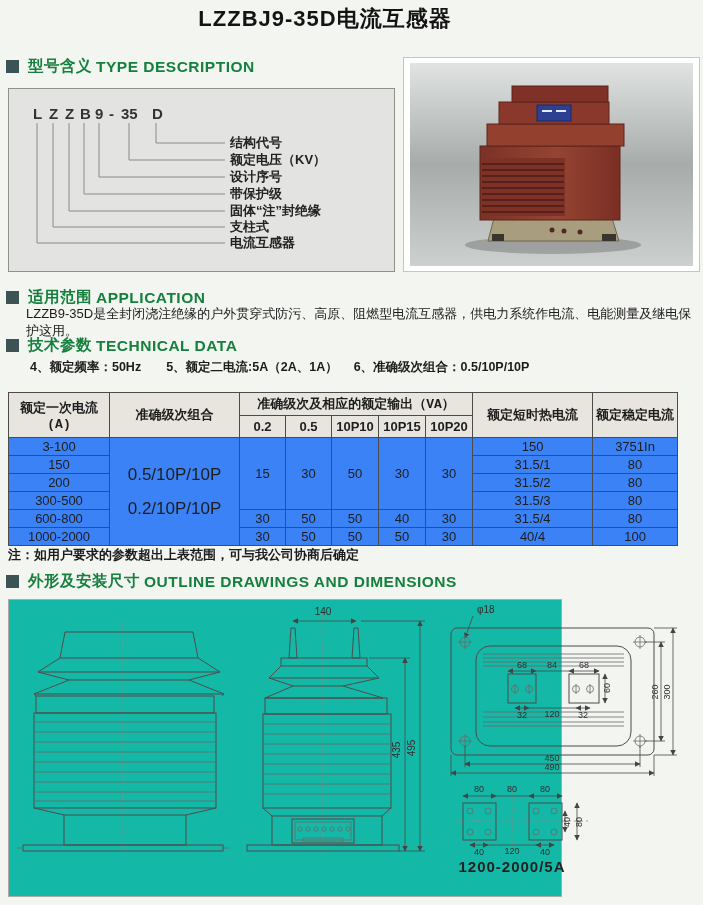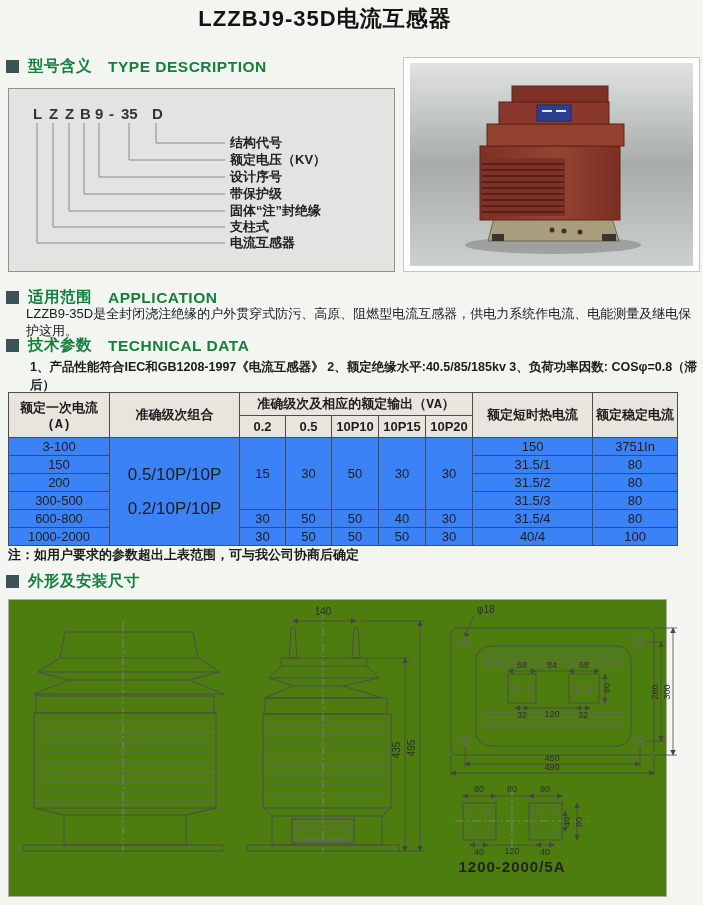--- a/index.html
+++ b/index.html
@@ -10,21 +10,21 @@
   }
   .page-title{
     position:absolute;top:4px;left:0;width:650px;text-align:center;
     font-size:22px;font-weight:bold;letter-spacing:1px;color:#141414;
   }
   .sec-head{
     position:absolute;left:6px;display:flex;align-items:center;
     color:#15803d;font-weight:bold;font-size:15.5px;letter-spacing:.5px;white-space:nowrap;
   }
   .sec-head .sq{width:13px;height:13px;background:#3c5356;margin-right:9px;flex:0 0 auto;}
-  .sec-head .en{margin-left:16px;}
+  .sec-head .en{margin-left:4px;}
   .model-box{
     position:absolute;left:8px;top:88px;width:387px;height:184px;
     background:#e3e4e1;border:1px solid #8f9189;box-sizing:border-box;
   }
   .photo-box{
     position:absolute;left:403px;top:57px;width:297px;height:215px;
     background:#ffffff;border:1px solid #c3c6c2;box-sizing:border-box;
   }
   .app-text{
     position:absolute;left:26px;top:306px;width:672px;
@@ -45,22 +45,22 @@
   }
   table.spec th{background:#e8e5df;font-weight:bold;font-size:13px;}
   table.spec .hr1 th{height:22px;font-family:Liberation Mono, monospace;}
   table.spec .hr2 th{height:21px;}
   table.spec td{height:17px;background:#3b82f6;}
   .combo-cell div{line-height:2.0;font-size:17px;}
   .tbl-note{
     position:absolute;left:8px;top:546px;font-size:13px;font-weight:bold;color:#1b1b1b;
   }
   .drawing-box{
-    position:absolute;left:8px;top:599px;width:659px;height:298px;
-    background:#4d7c0f;border:1px solid #a9aba5;box-sizing:border-box;
+    position:absolute;left:8px;top:599px;width:554px;height:298px;
+    background:#14b8a6;border:1px solid #a9aba5;box-sizing:border-box;
   }
   .drawing-box svg{display:block;}
   svg text{font-family:"Liberation Sans","DejaVu Sans",sans-serif;}
   .dwg-line{stroke:#4d4d4d;stroke-width:1;fill:none;}
   .dwg-thin{stroke:#6a6a6a;stroke-width:.8;fill:none;}
   .dim-line{stroke:#4a4a4a;stroke-width:.8;fill:none;}
   .cl{stroke:#8a8a8a;stroke-width:.8;stroke-dasharray:9 3 2 3;fill:none;}
   .dim-txt{font-size:10px;fill:#2e2e2e;}
   .dim-txt-s{font-size:9px;fill:#2e2e2e;}
 </style>
@@ -158,21 +158,20 @@
   <span class="en">APPLICATION</span>
 </div>
 <div class="app-text">LZZB9-35D是全封闭浇注绝缘的户外贯穿式防污、高原、阻燃型电流互感器，供电力系统作电流、电能测量及继电保护这用。</div>
 
 <div class="sec-head" style="top:335px">
   <span class="sq"></span>
   <span class="zh">技术参数</span>
   <span class="en">TECHNICAL DATA</span>
 </div>
 <div class="tech-notes">
-  <div>1、产品性能符合IEC和GB1208-1997《电流互感器》 2、额定绝缘水平:40.5/85/185kv 3、负荷功率因数: COSφ=0.8（滞后）</div>
   <div>4、额定频率：50Hz　　5、额定二电流:5A（2A、1A）　 6、准确级次组合：0.5/10P/10P</div>
 </div>
 
 <table class="spec">
   <colgroup>
     <col style="width:101px">
       <col style="width:130px">
     <col style="width:46px">
       <col style="width:46px">
       <col style="width:47px">
@@ -249,20 +248,21 @@
     <td>100</td>
   </tr>
 </tbody>
   </table>
 
 <div class="tbl-note">注：如用户要求的参数超出上表范围，可与我公司协商后确定</div>
 
 <div class="sec-head" style="top:571px">
   <span class="sq"></span>
   <span class="zh">外形及安装尺寸</span>
+  <span class="en">OUTLINE DRAWINGS AND DIMENSIONS</span>
 </div>
 
 <div class="drawing-box">
 <svg width="685" height="296" viewBox="0 0 685 296">
   <defs>
     <marker id="ar" viewBox="0 0 10 10" refX="9" refY="5" markerWidth="7" markerHeight="7" orient="auto-start-reverse">
       <path d="M0,0 L10,5 L0,10 z" fill="#444"></path>
     </marker>
   </defs>
 

